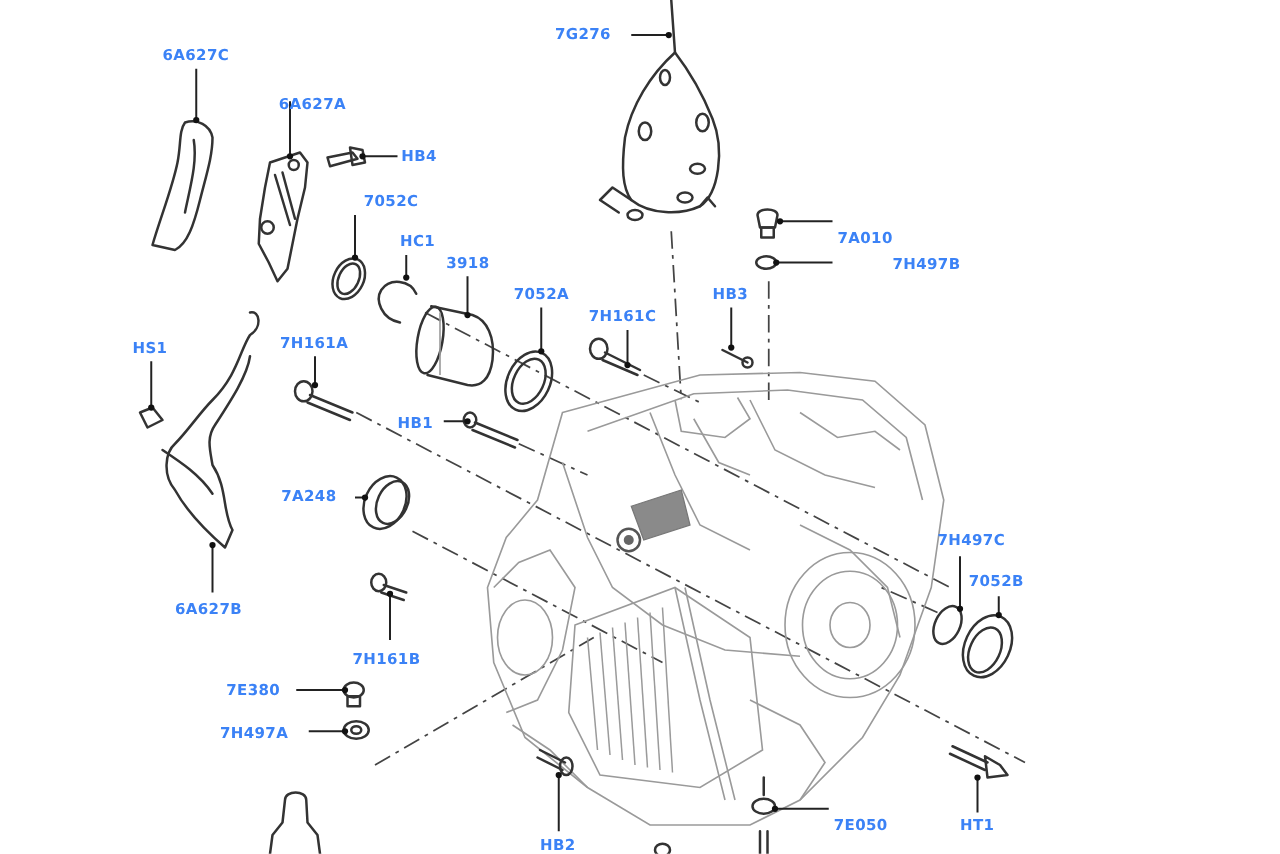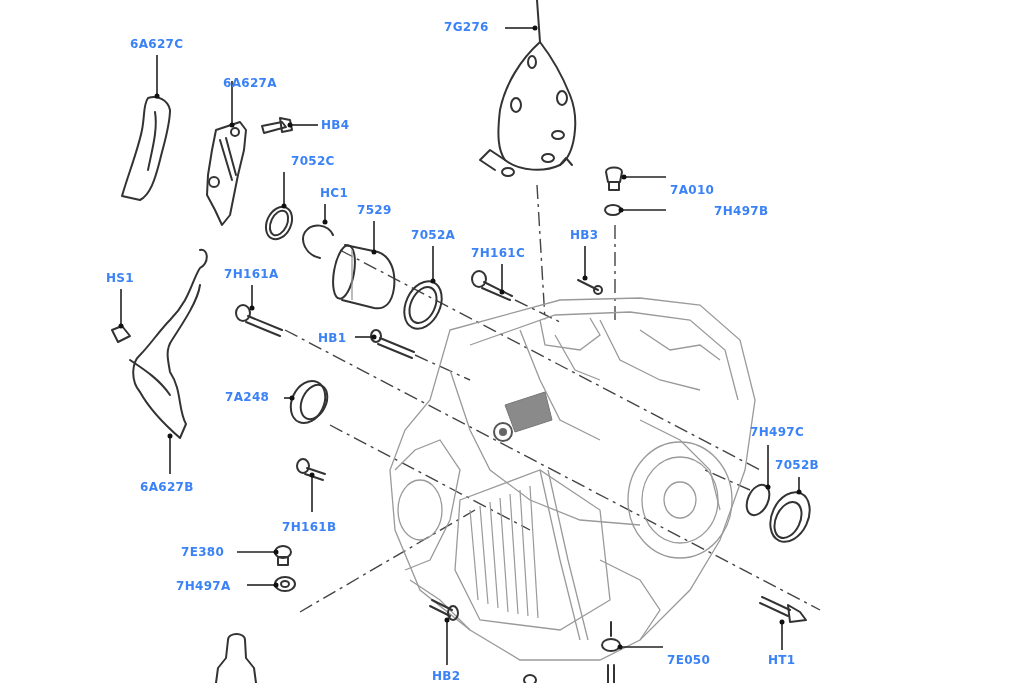--- a/index.html
+++ b/index.html
@@ -259,21 +259,21 @@
       <line class="leader" x1="447" y1="620" x2="447" y2="665"></line>
         <circle class="dot" cx="447" cy="620" r="2.5"></circle>
     </g>
   </svg>
 
   <div class="lbl" style="left:130px;top:38px;text-align:right;">6A627C</div>
   <div class="lbl" style="left:203px;top:77px;margin-left:20px;">6A627A</div>
   <div class="lbl" style="left:321px;top:119px;">HB4</div>
   <div class="lbl" style="left:263px;top:155px;margin-left:28px;">7052C</div>
   <div class="lbl" style="left:320px;top:187px;">HC1</div>
-  <div class="lbl" style="left:357px;top:204px;">7529</div>
+  <div class="lbl" style="left:357px;top:204px;">3918</div>
   <div class="lbl" style="left:411px;top:229px;">7052A</div>
   <div class="lbl" style="left:444px;top:21px;">7G276</div>
   <div class="lbl" style="left:670px;top:184px;">7A010</div>
   <div class="lbl" style="left:670px;top:205px;margin-left:44px;">7H497B</div>
   <div class="lbl" style="left:570px;top:229px;">HB3</div>
   <div class="lbl" style="left:471px;top:247px;">7H161C</div>
   <div class="lbl" style="left:106px;top:272px;">HS1</div>
   <div class="lbl" style="left:224px;top:268px;">7H161A</div>
   <div class="lbl" style="left:318px;top:332px;">HB1</div>
   <div class="lbl" style="left:225px;top:391px;">7A248</div>

